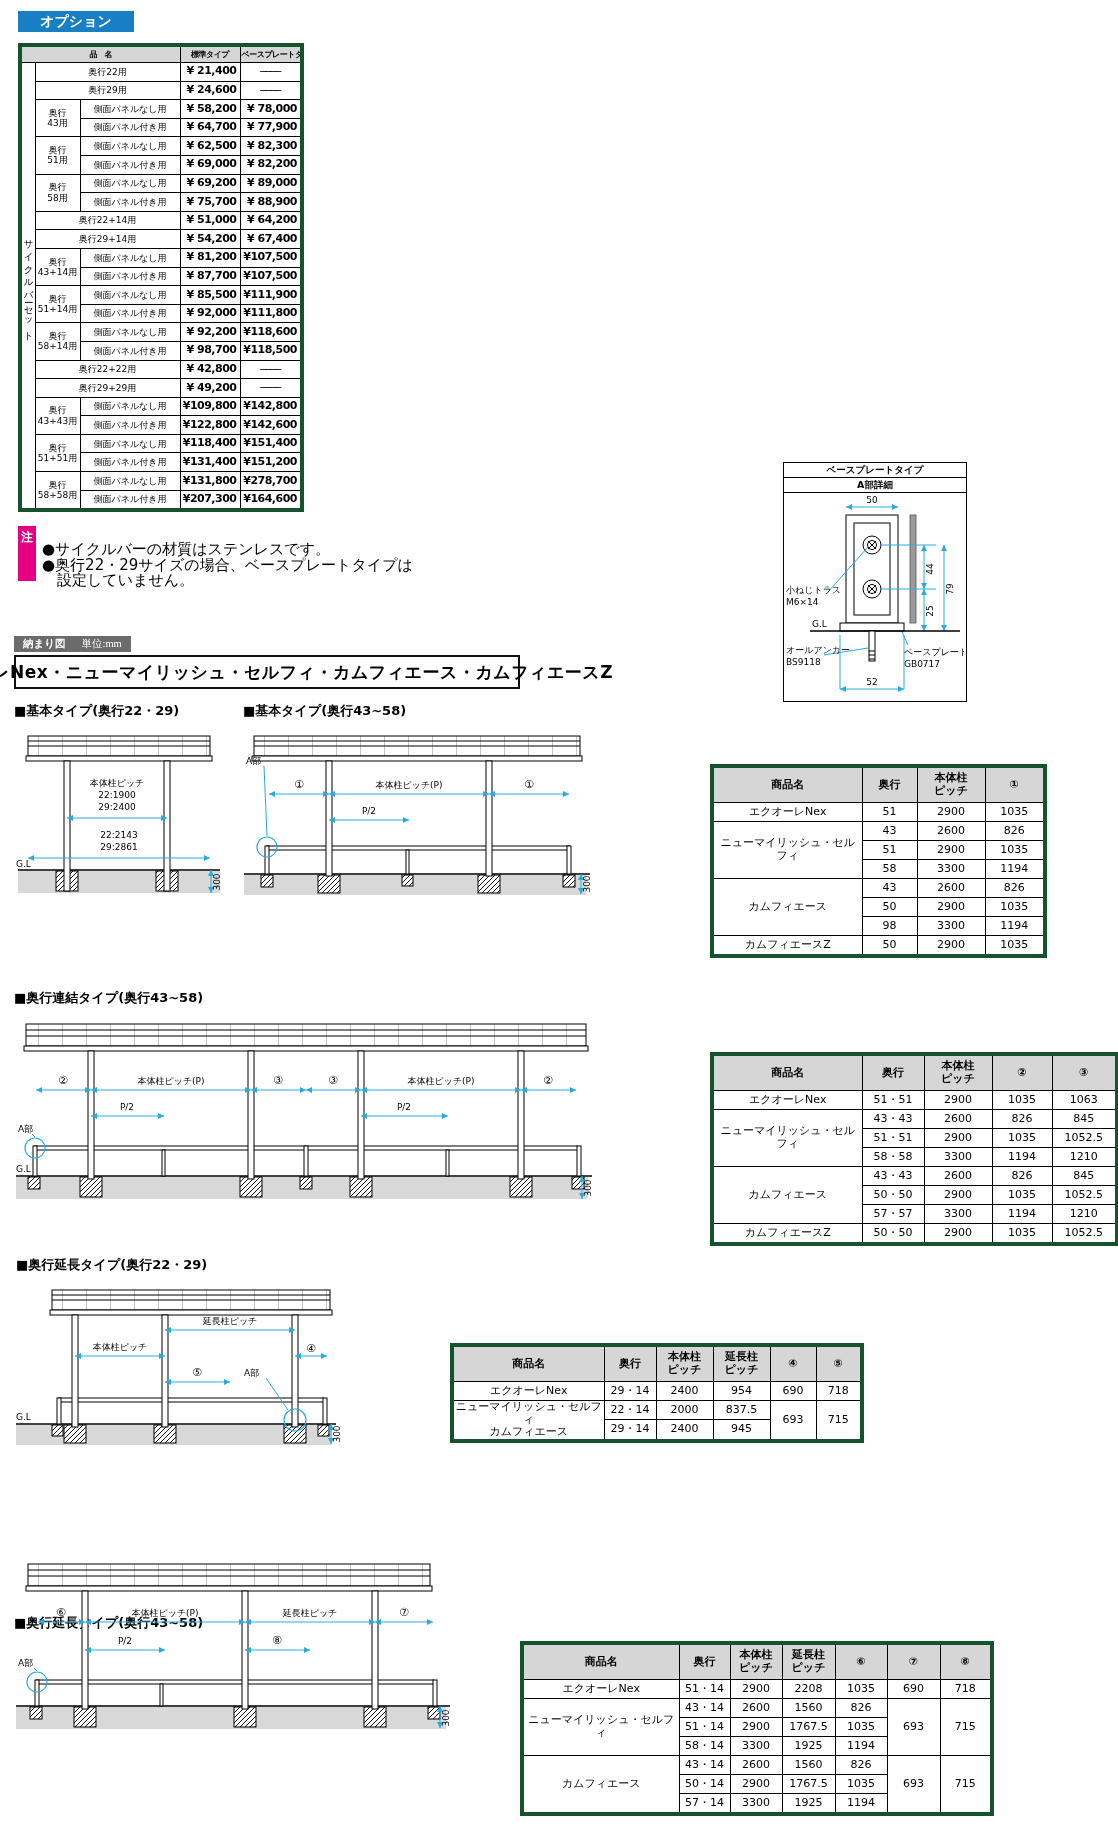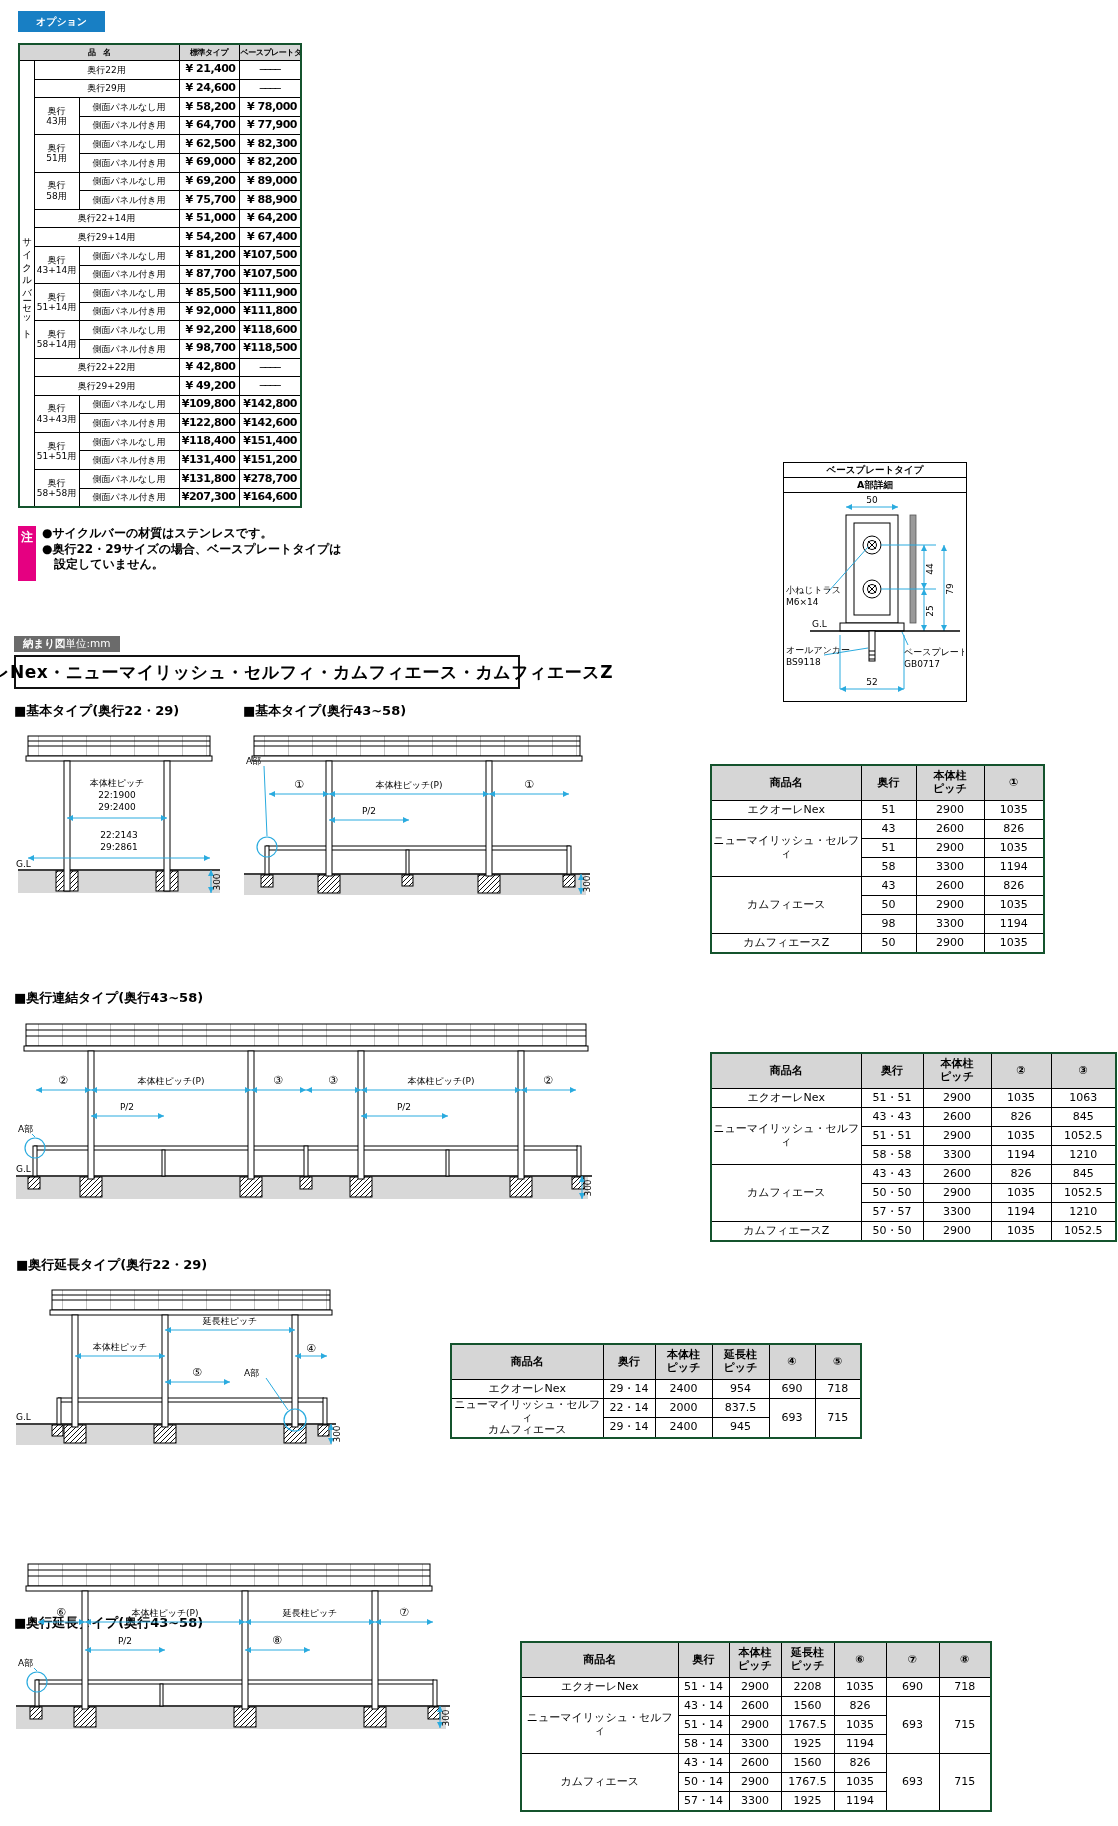--- a/index.html
+++ b/index.html
@@ -1,39 +1,39 @@
 <!DOCTYPE html>
 <html><head>
 <meta charset="utf-8">
 <style>
   html,body{margin:0;padding:0;background:#fff;}
   .page{position:relative;width:1118px;height:1826px;background:#fff;overflow:hidden;
         font-family:"DejaVu Sans",sans-serif;color:#000;}
   .page > *{position:absolute;}
 
   
-  .opt-badge{left:18px;top:11px;width:87px;height:21px;background:#187fc4;color:#fff;
-    font-weight:bold;font-size:10px;display:flex;align-items:center;justify-content:center;}
+  .opt-badge{left:18px;top:11px;width:116px;height:21px;background:#187fc4;color:#fff;
+    font-weight:bold;font-size:14px;display:flex;align-items:center;justify-content:center;}
   .notes{left:18px;top:526px;display:flex;}
   .note-badge{width:18px;height:52px;background:#e50081;color:#fff;font-size:12px;
     font-weight:bold;text-align:center;padding-top:3px;flex:none;}
-  .note-lines{margin-left:6px;font-size:12px;line-height:15.5px;font-weight:700;}
+  .note-lines{margin-left:6px;font-size:15px;line-height:15.5px;font-weight:400;margin-top:16px;}
   .page-title{left:14px;top:570px;font-size:27px;font-weight:bold;letter-spacing:1px;}
   .drawing-badge{left:14px;top:636px;height:16px;background:#6b6b6b;color:#fff;
-    font-size:10.5px;display:inline-flex;align-items:center;padding:0 9px;}
+    font-size:10.5px;display:inline-flex;align-items:center;padding:0 9px;gap:16px;font-family:Liberation Serif, serif;}
   .drawing-badge .b1{font-weight:bold;}
   .product-box{left:14px;top:655px;width:502px;height:30px;border:2px solid #111;
     font-size:17px;font-weight:bold;display:flex;align-items:center;justify-content:center;
     letter-spacing:0.5px;white-space:nowrap;}
   .sec{font-size:13px;font-weight:bold;white-space:nowrap;}
   #sec1{left:14px;top:702px;} #sec2{left:243px;top:702px;} #sec3{left:14px;top:989px;}
   #sec4{left:16px;top:1256px;} #sec5{left:14px;top:1614px;}
 
   
-  .dtable{border-collapse:collapse;table-layout:fixed;background:#fff;border:2px solid #14532d;}
+  .dtable{border-collapse:collapse;table-layout:fixed;background:#fff;border:4px solid #14532d;}
   .dtable th,.dtable td{border:1px solid #000;text-align:center;vertical-align:middle;
     white-space:pre-line;line-height:1.15;padding:0 1px;overflow:hidden;}
   .dtable th{background:#d6d6d6;font-weight:bold;}
   .price-wrap{left:18px;top:43px;}
   .price-wrap th{font-size:8px;height:15px;white-space:nowrap;letter-spacing:-0.5px;}
   .price-wrap td{font-size:9px;height:17.6px;}
   .price-wrap td.price{font-weight:bold;font-size:11px;text-align:right;padding-right:3px;
     white-space:nowrap;letter-spacing:-0.5px;}
   .price-wrap td.dash{font-size:10px;letter-spacing:-1px;}
   .price-wrap td.vert{writing-mode:vertical-rl;text-orientation:upright;font-size:9.5px;

